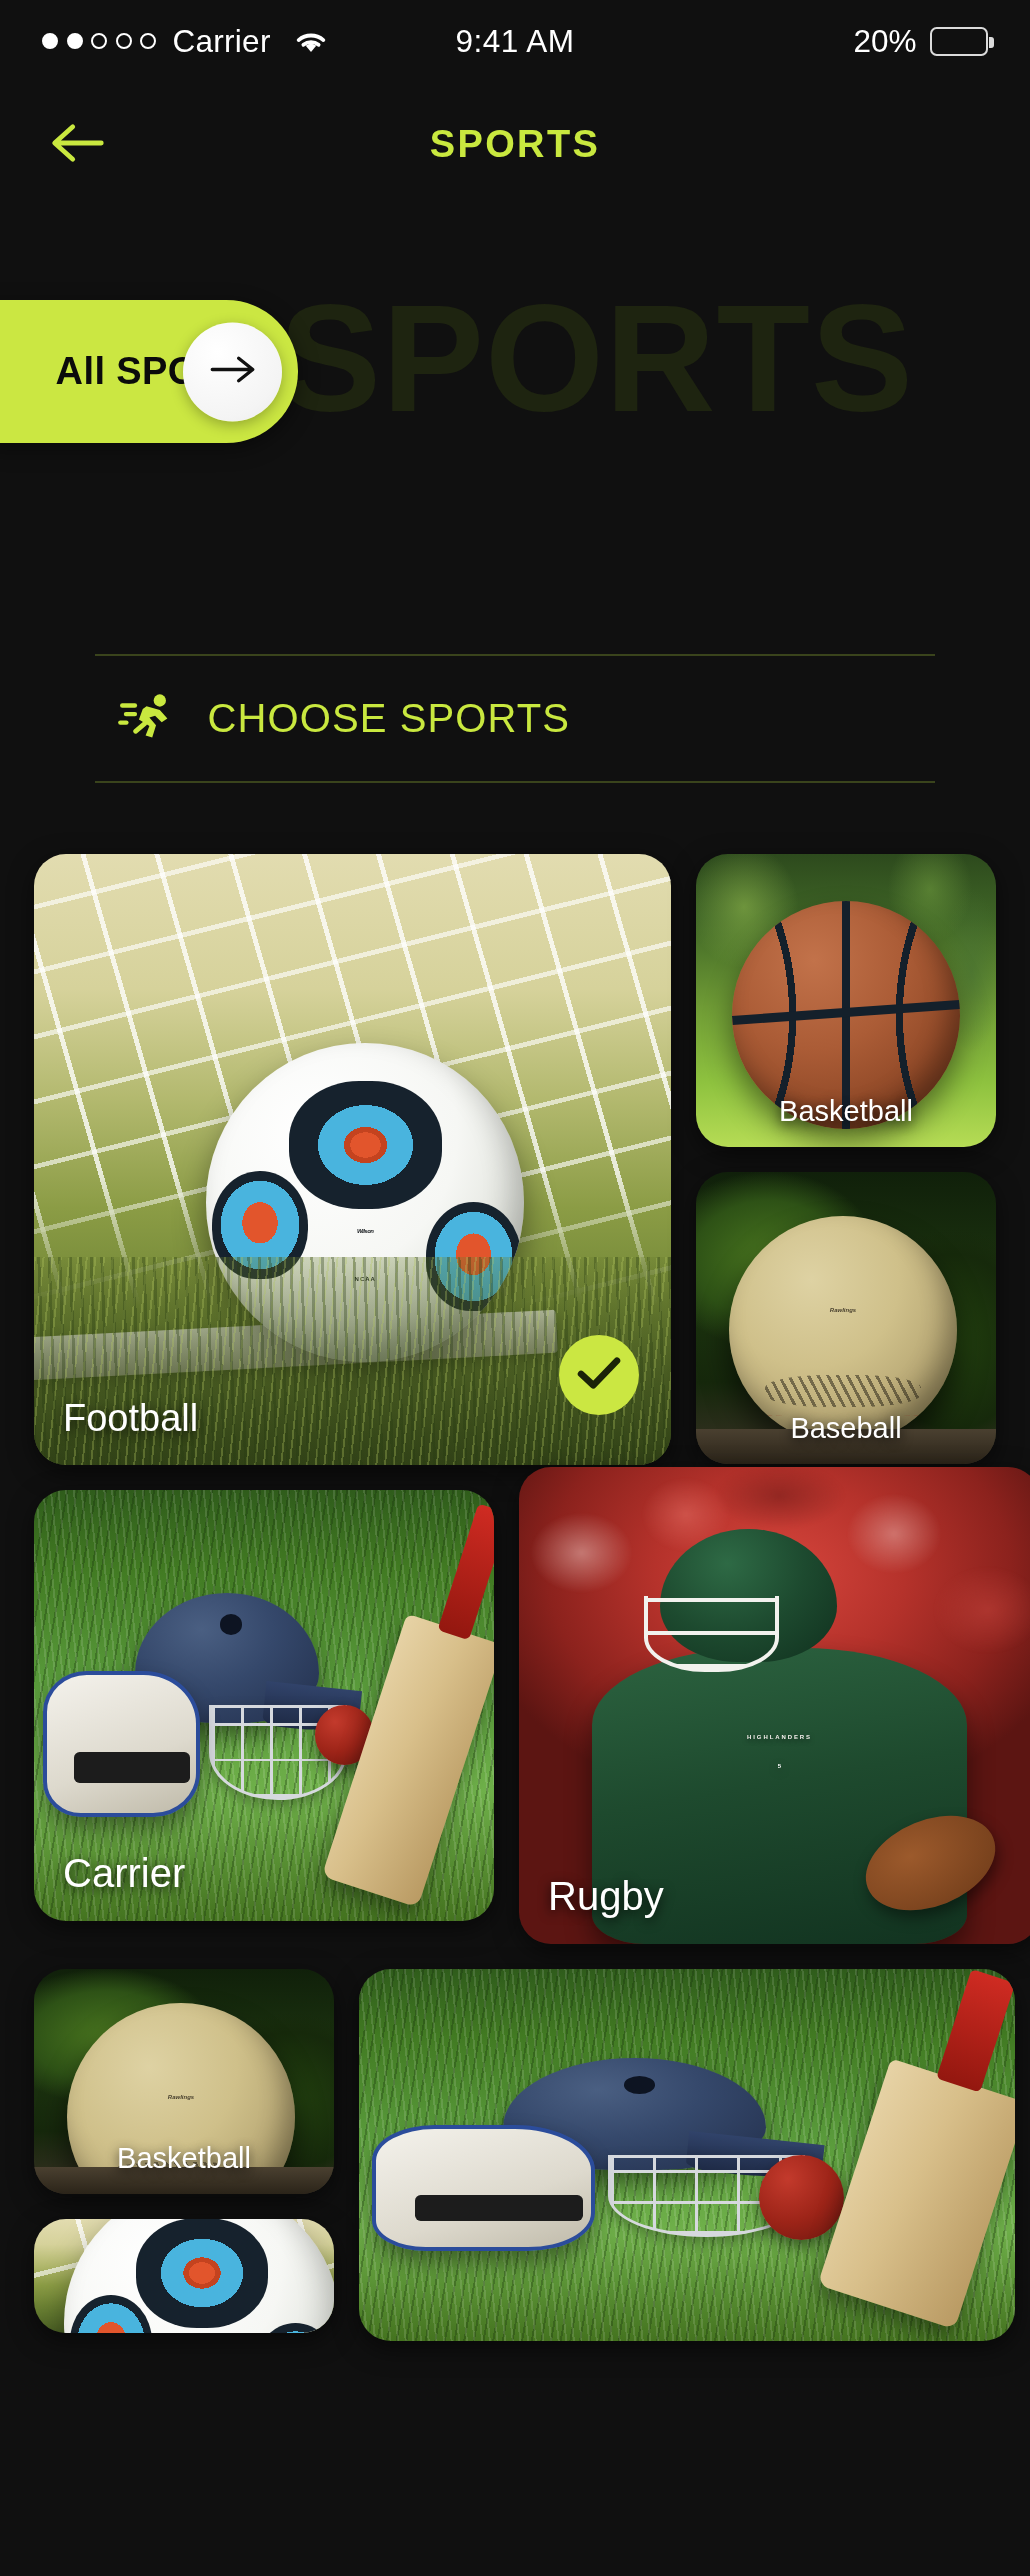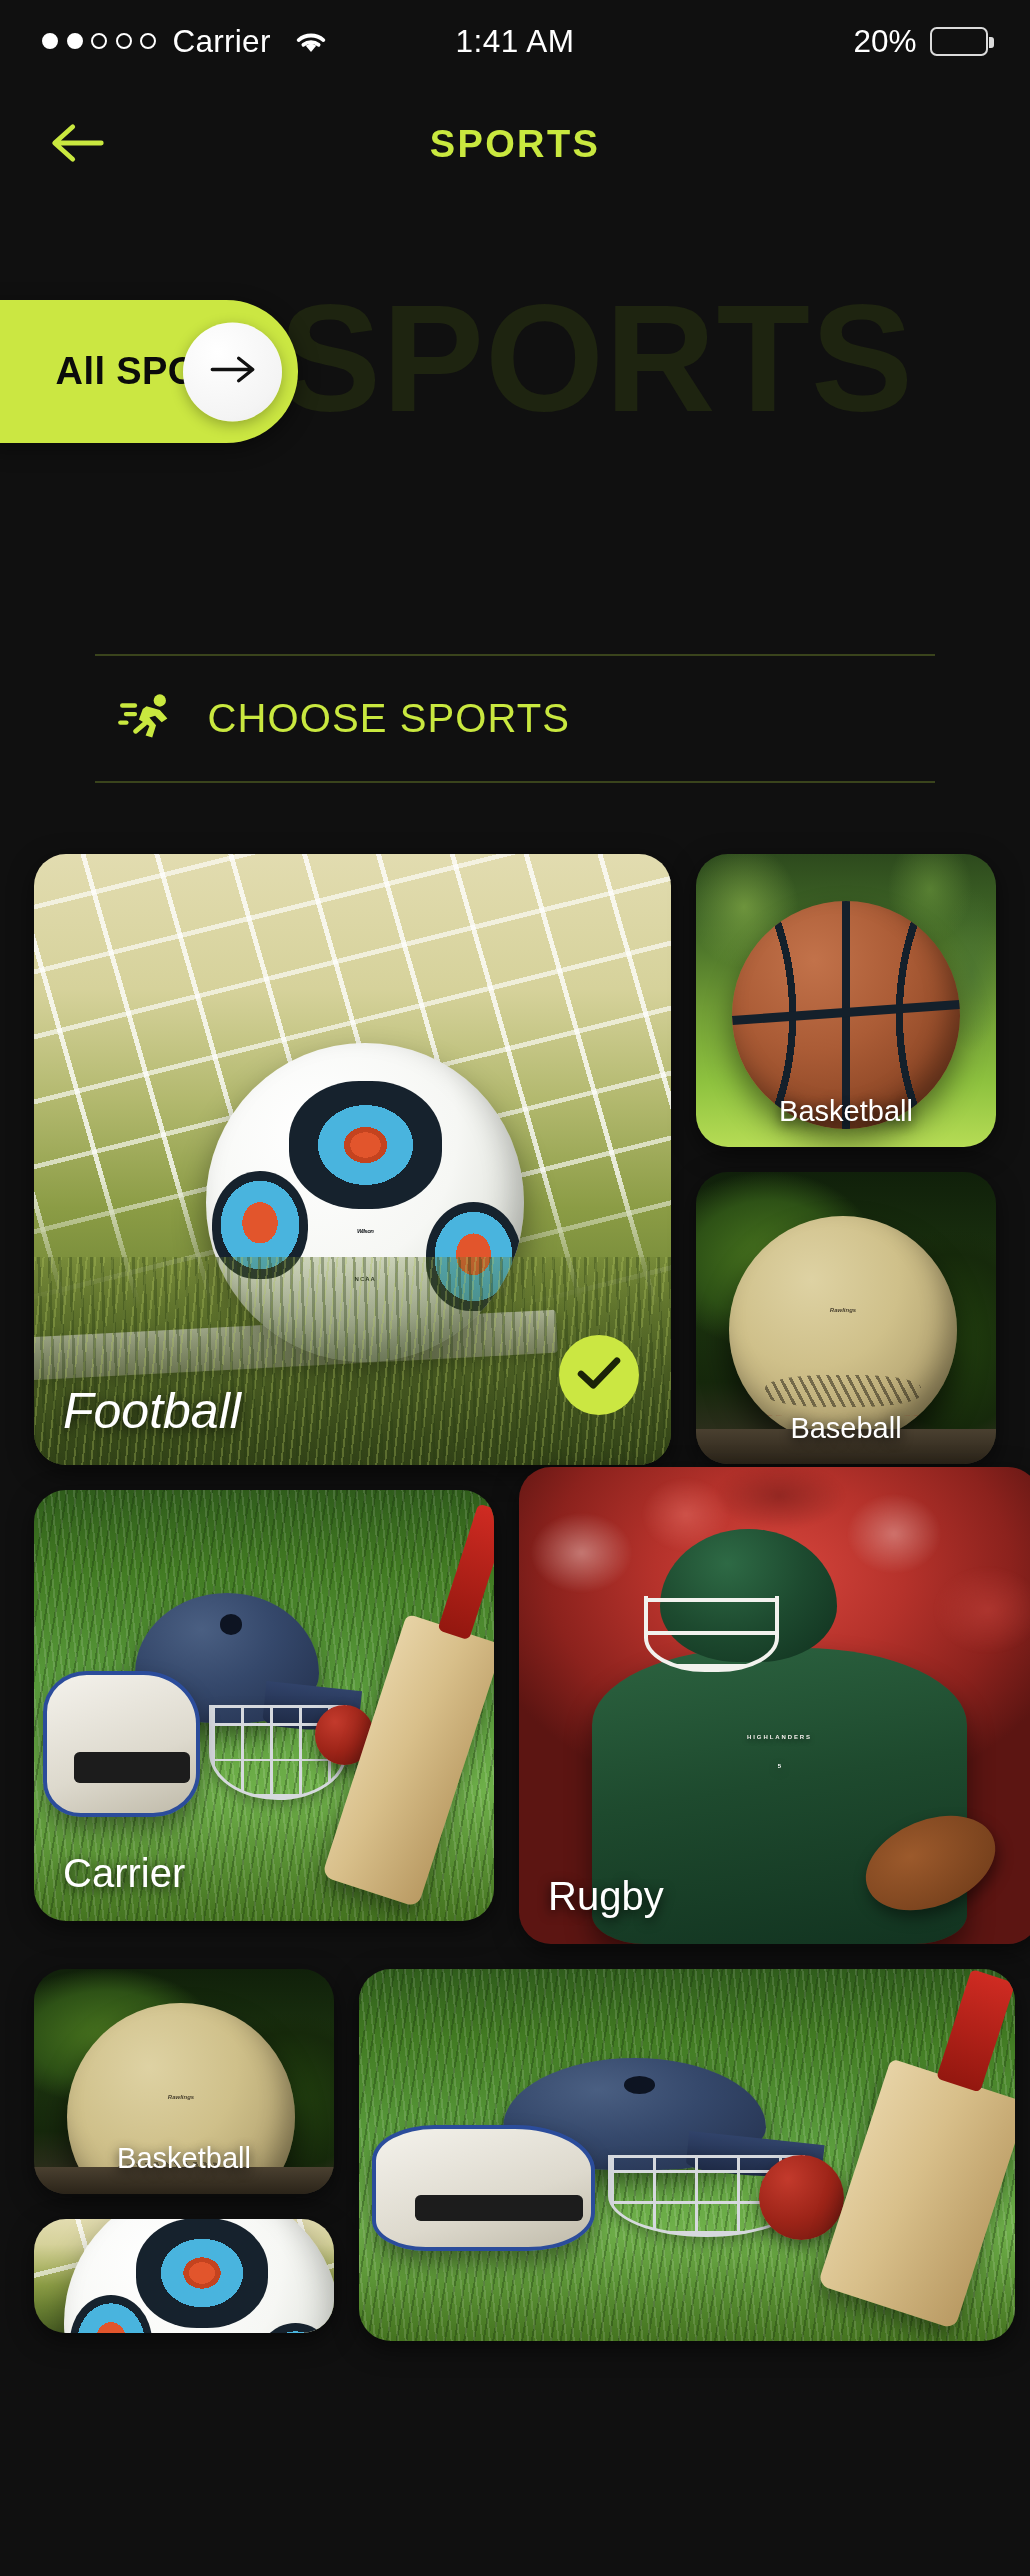--- a/index.html
+++ b/index.html
@@ -125,21 +125,21 @@
     box-shadow: 0 7.6px 25px rgba(0,0,0,.5);
   }
   .card .photo { position: absolute; inset: 0; }
   .card .label {
     position: absolute; left: 0; right: 0; bottom: 0;
     padding: 0 29px 25px 29px;
     color: #ffffff; font-weight: 400;
     text-shadow: 0 2.9px 11.4px rgba(0,0,0,.85);
     z-index: 4;
   }
-  .card.big .label { font-size: 50px; font-style: italic; }
+  .card.big .label { font-size: 38px; }
   .card.small .label { font-size: 29px; text-align: center; padding-bottom: 19px; }
   .card.mid .label { font-size: 40px; }
 
   .check-badge {
     position: absolute; right: 32px; bottom: 50px;
     width: 80px; height: 80px; border-radius: 50%;
     background: #cbe742; z-index: 5;
     display: flex; align-items: center; justify-content: center;
   }
 
@@ -426,21 +426,21 @@
       </div>
       <span class="carrier">Carrier</span>
       <span class="wifi">
         <svg width="38" height="29" viewBox="0 0 40 30">
           <path d="M20 26 L14.5 19.5 A9 9 0 0 1 25.5 19.5 Z" fill="#fff"></path>
           <path d="M7 13.5 A20 20 0 0 1 33 13.5" stroke="#fff" stroke-width="4" fill="none" stroke-linecap="round"></path>
           <path d="M12 18.5 A13 13 0 0 1 28 18.5" stroke="#fff" stroke-width="4" fill="none" stroke-linecap="round"></path>
         </svg>
       </span>
     </div>
-    <div class="sb-center">1:41 AM</div>
+    <div class="sb-center">9:41 AM</div>
     <div class="sb-right">
       <span class="batt-pct">20%</span>
       <span class="battery">
         <span class="lvl" id="batt-lvl" style="width:20%"></span>
       </span>
     </div>
   </div>
 
   <div class="header">
     <button class="back-btn">

